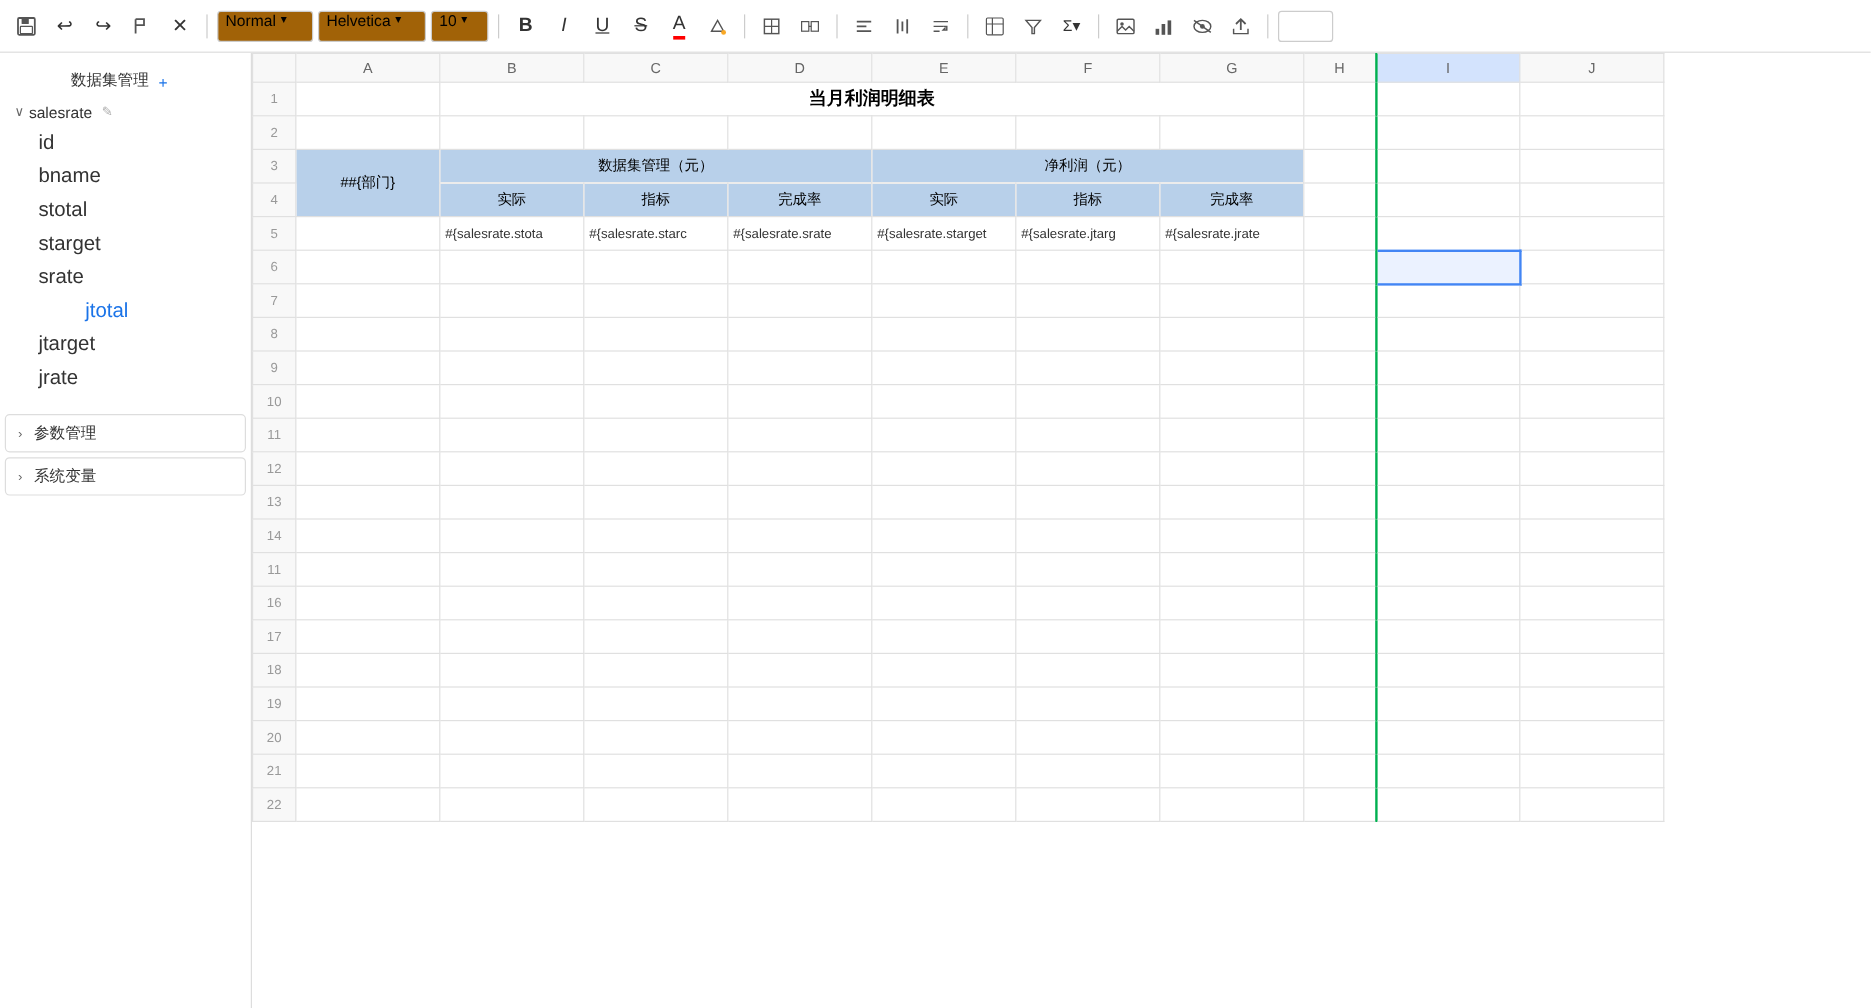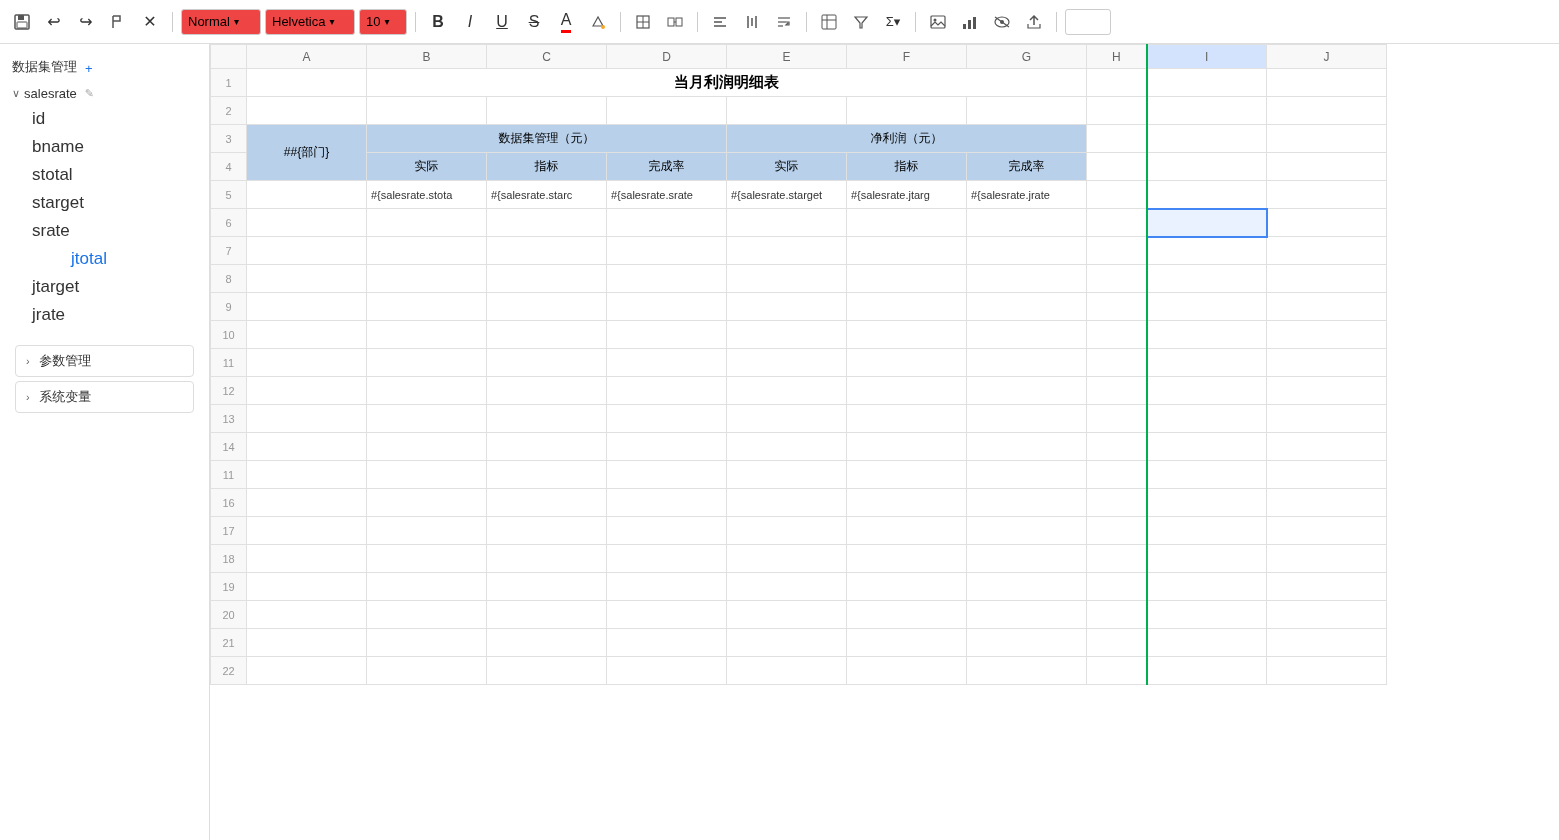--- a/index.html
+++ b/index.html
@@ -25,22 +25,22 @@
       color: #333;
     }
     .toolbar-separator { width: 1px; height: 20px; background: #ccc; margin: 0 4px; }
     .toolbar-select {
       height: 26px;
       border: 1px solid #ccc;
       border-radius: 3px;
       padding: 0 6px;
       font-size: 13px;
       cursor: pointer;
-      background: #ef4444;
-      display: flex; align-items: center; gap: 4px;
+      background: #a16207;
+      display: flex; align-items: flex-start; gap: 4px;
     }
     .zoom-input {
       width: 46px; height: 26px;
       border: 1px solid #ccc; border-radius: 3px;
       text-align: center; font-size: 13px;
     }
 
     
     #main {
       display: flex;
@@ -55,39 +55,40 @@
       background: #fff;
       overflow-y: auto;
       flex-shrink: 0;
       padding: 8px 0;
     }
     .sidebar-header {
       display: flex; align-items: flex-end;
       padding: 6px 12px;
       font-size: 13px; color: #333;
       gap: 4px;
+      margin-left: 47px;
     }
     .sidebar-header .plus-btn {
       color: #1a73e8; cursor: pointer; margin-left: 4px;
     }
     .sidebar-dataset {
       padding: 4px 12px;
       display: flex; align-items: center; gap: 4px;
     }
     .sidebar-dataset .chevron { font-size: 11px; color: #666; cursor: pointer; }
     .sidebar-dataset .edit-icon { font-size: 11px; color: #999; cursor: pointer; }
     .sidebar-field {
       padding: 4px 32px;
       font-size: 17px;
       cursor: pointer;
     }
     .sidebar-field.blue { color: #1a73e8; margin-left: 39px; }
     .sidebar-field.black { color: #333; }
     .sidebar-section-box {
-      margin: 4px 15px;
+      margin: 4px 4px;
       border: 1px solid #ddd;
       border-radius: 4px;
       padding: 6px 10px;
       font-size: 13px; color: #333;
     }
 
     
     #spreadsheet {
       flex: 1;
       overflow: auto;

